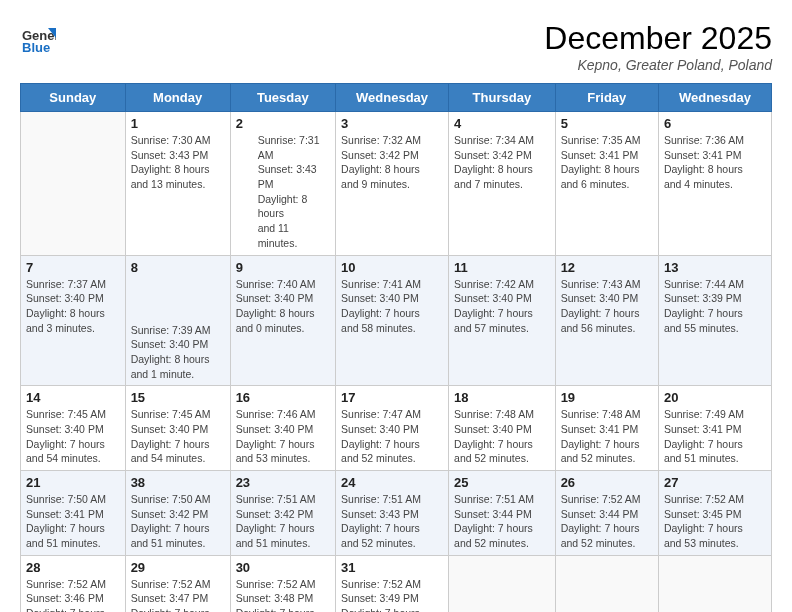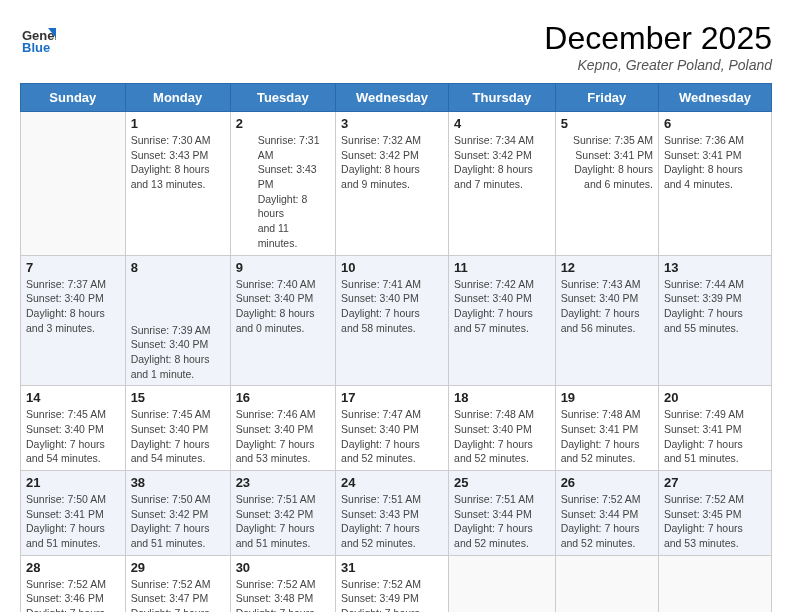--- a/index.html
+++ b/index.html
@@ -137,21 +137,21 @@
         </td>
         <td>
           <div class="day-number">4</div>
           <div class="day-info" style="white-space: pre-line;">Sunrise: 7:34 AM
 Sunset: 3:42 PM
 Daylight: 8 hours
 and 7 minutes.</div>
         </td>
         <td>
           <div class="day-number">5</div>
-          <div class="day-info" style="white-space: pre-line; text-align: right;">Sunrise: 7:35 AM
+          <div class="day-info" style="white-space: pre-line;">Sunrise: 7:35 AM
 Sunset: 3:41 PM
 Daylight: 8 hours
 and 6 minutes.</div>
         </td>
         <td>
           <div class="day-number">6</div>
           <div class="day-info" style="white-space: pre-line;">Sunrise: 7:36 AM
 Sunset: 3:41 PM
 Daylight: 8 hours
 and 4 minutes.</div>

